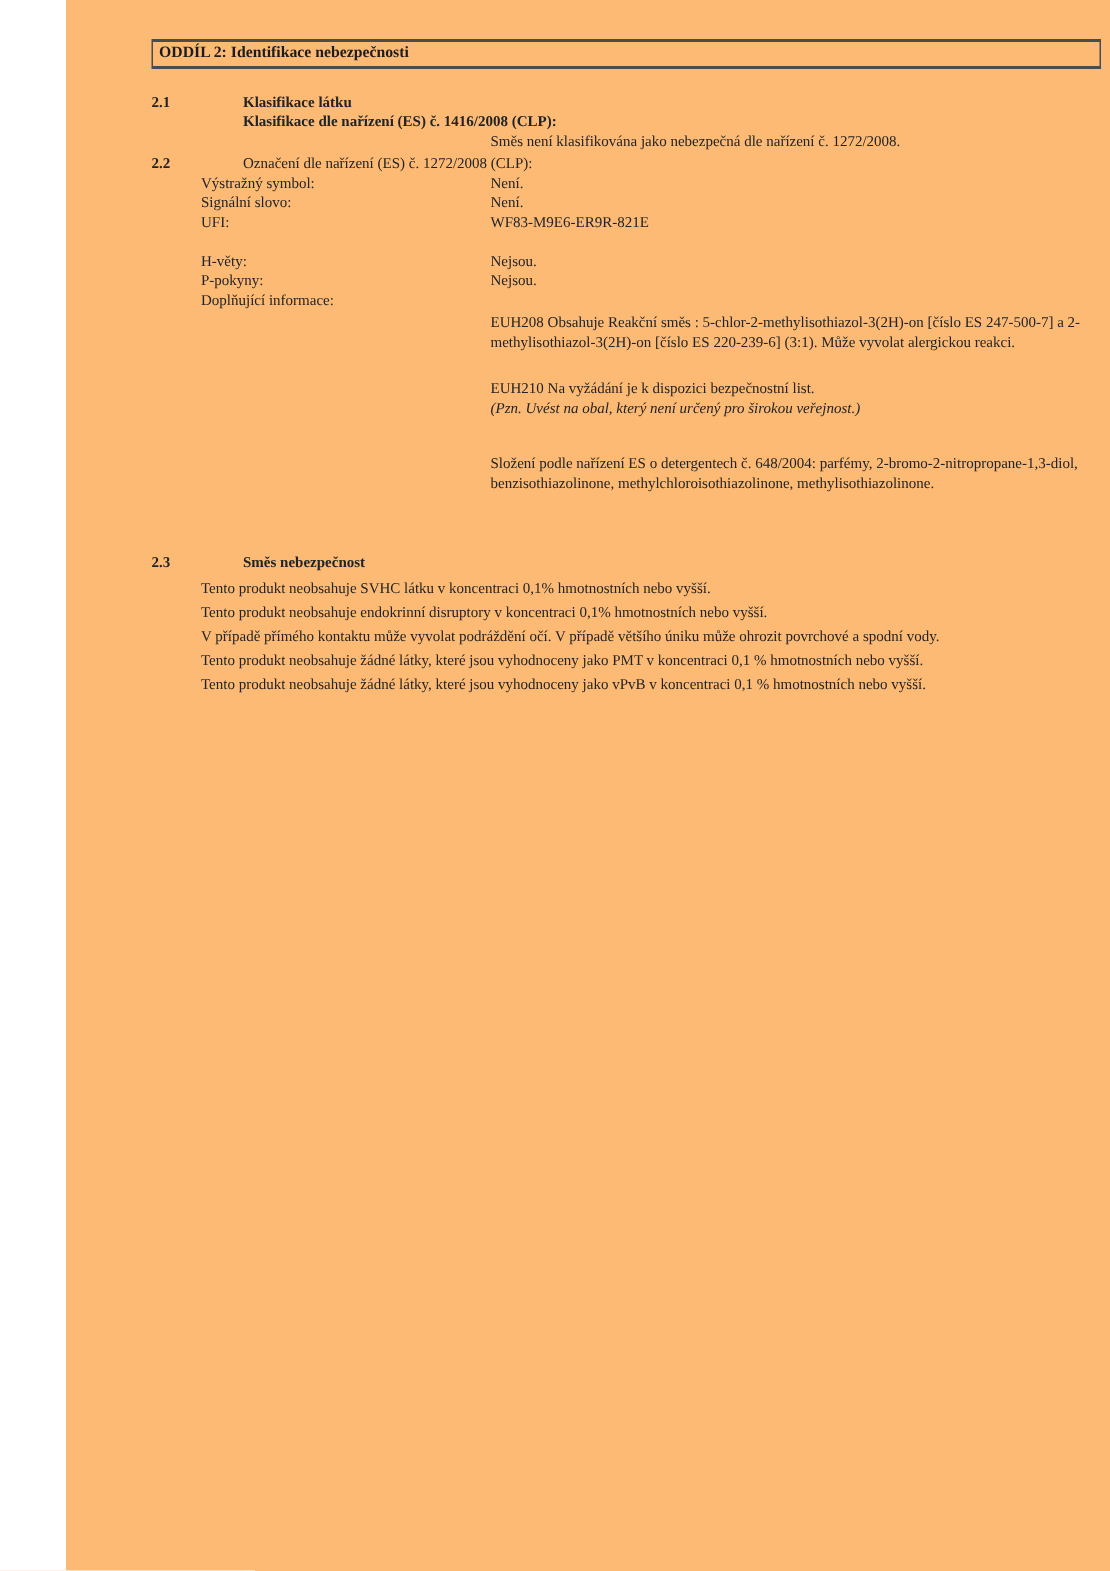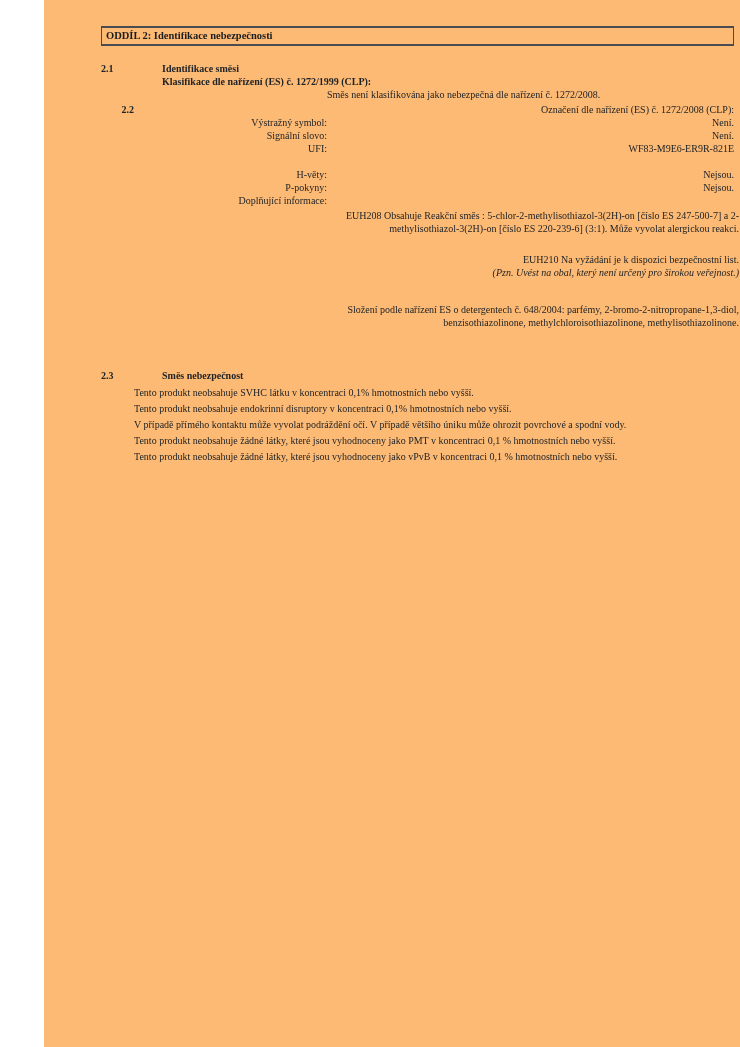--- a/index.html
+++ b/index.html
@@ -49,28 +49,28 @@
   <div class="content">
 
     <div class="section-header">
       <span>ODDÍL 2: Identifikace nebezpečnosti</span>
     </div>
 
     <div class="sec">
       <div class="sec-row">
         <div class="sec-num">2.1</div>
         <div class="sec-body">
-          <div class="bold line">Identifikace směsi</div>
-          <div class="bold line">Klasifikace dle nařízení (ES) č. 1272/1999 (CLP):</div>
+          <div class="bold line">Klasifikace látku</div>
+          <div class="bold line">Klasifikace dle nařízení (ES) č. 1416/2008 (CLP):</div>
         </div>
       </div>
       <div class="indent-val">Směs není klasifikována jako nebezpečná dle nařízení č. 1272/2008.</div>
     </div>
 
-    <div class="sec gap-sm" style="margin-top:2px;text-align:right;">
+    <div class="sec gap-sm" style="margin-top:2px;">
       <div class="sec-row">
         <div class="sec-num">2.2</div>
         <div class="sec-body">
           <div class="line">Označení dle nařízení (ES) č. 1272/2008 (CLP):</div>
         </div>
       </div>
 
       <div class="lv">
         <div class="lbl">Výstražný symbol:</div>
         <div class="val">Není.</div>

